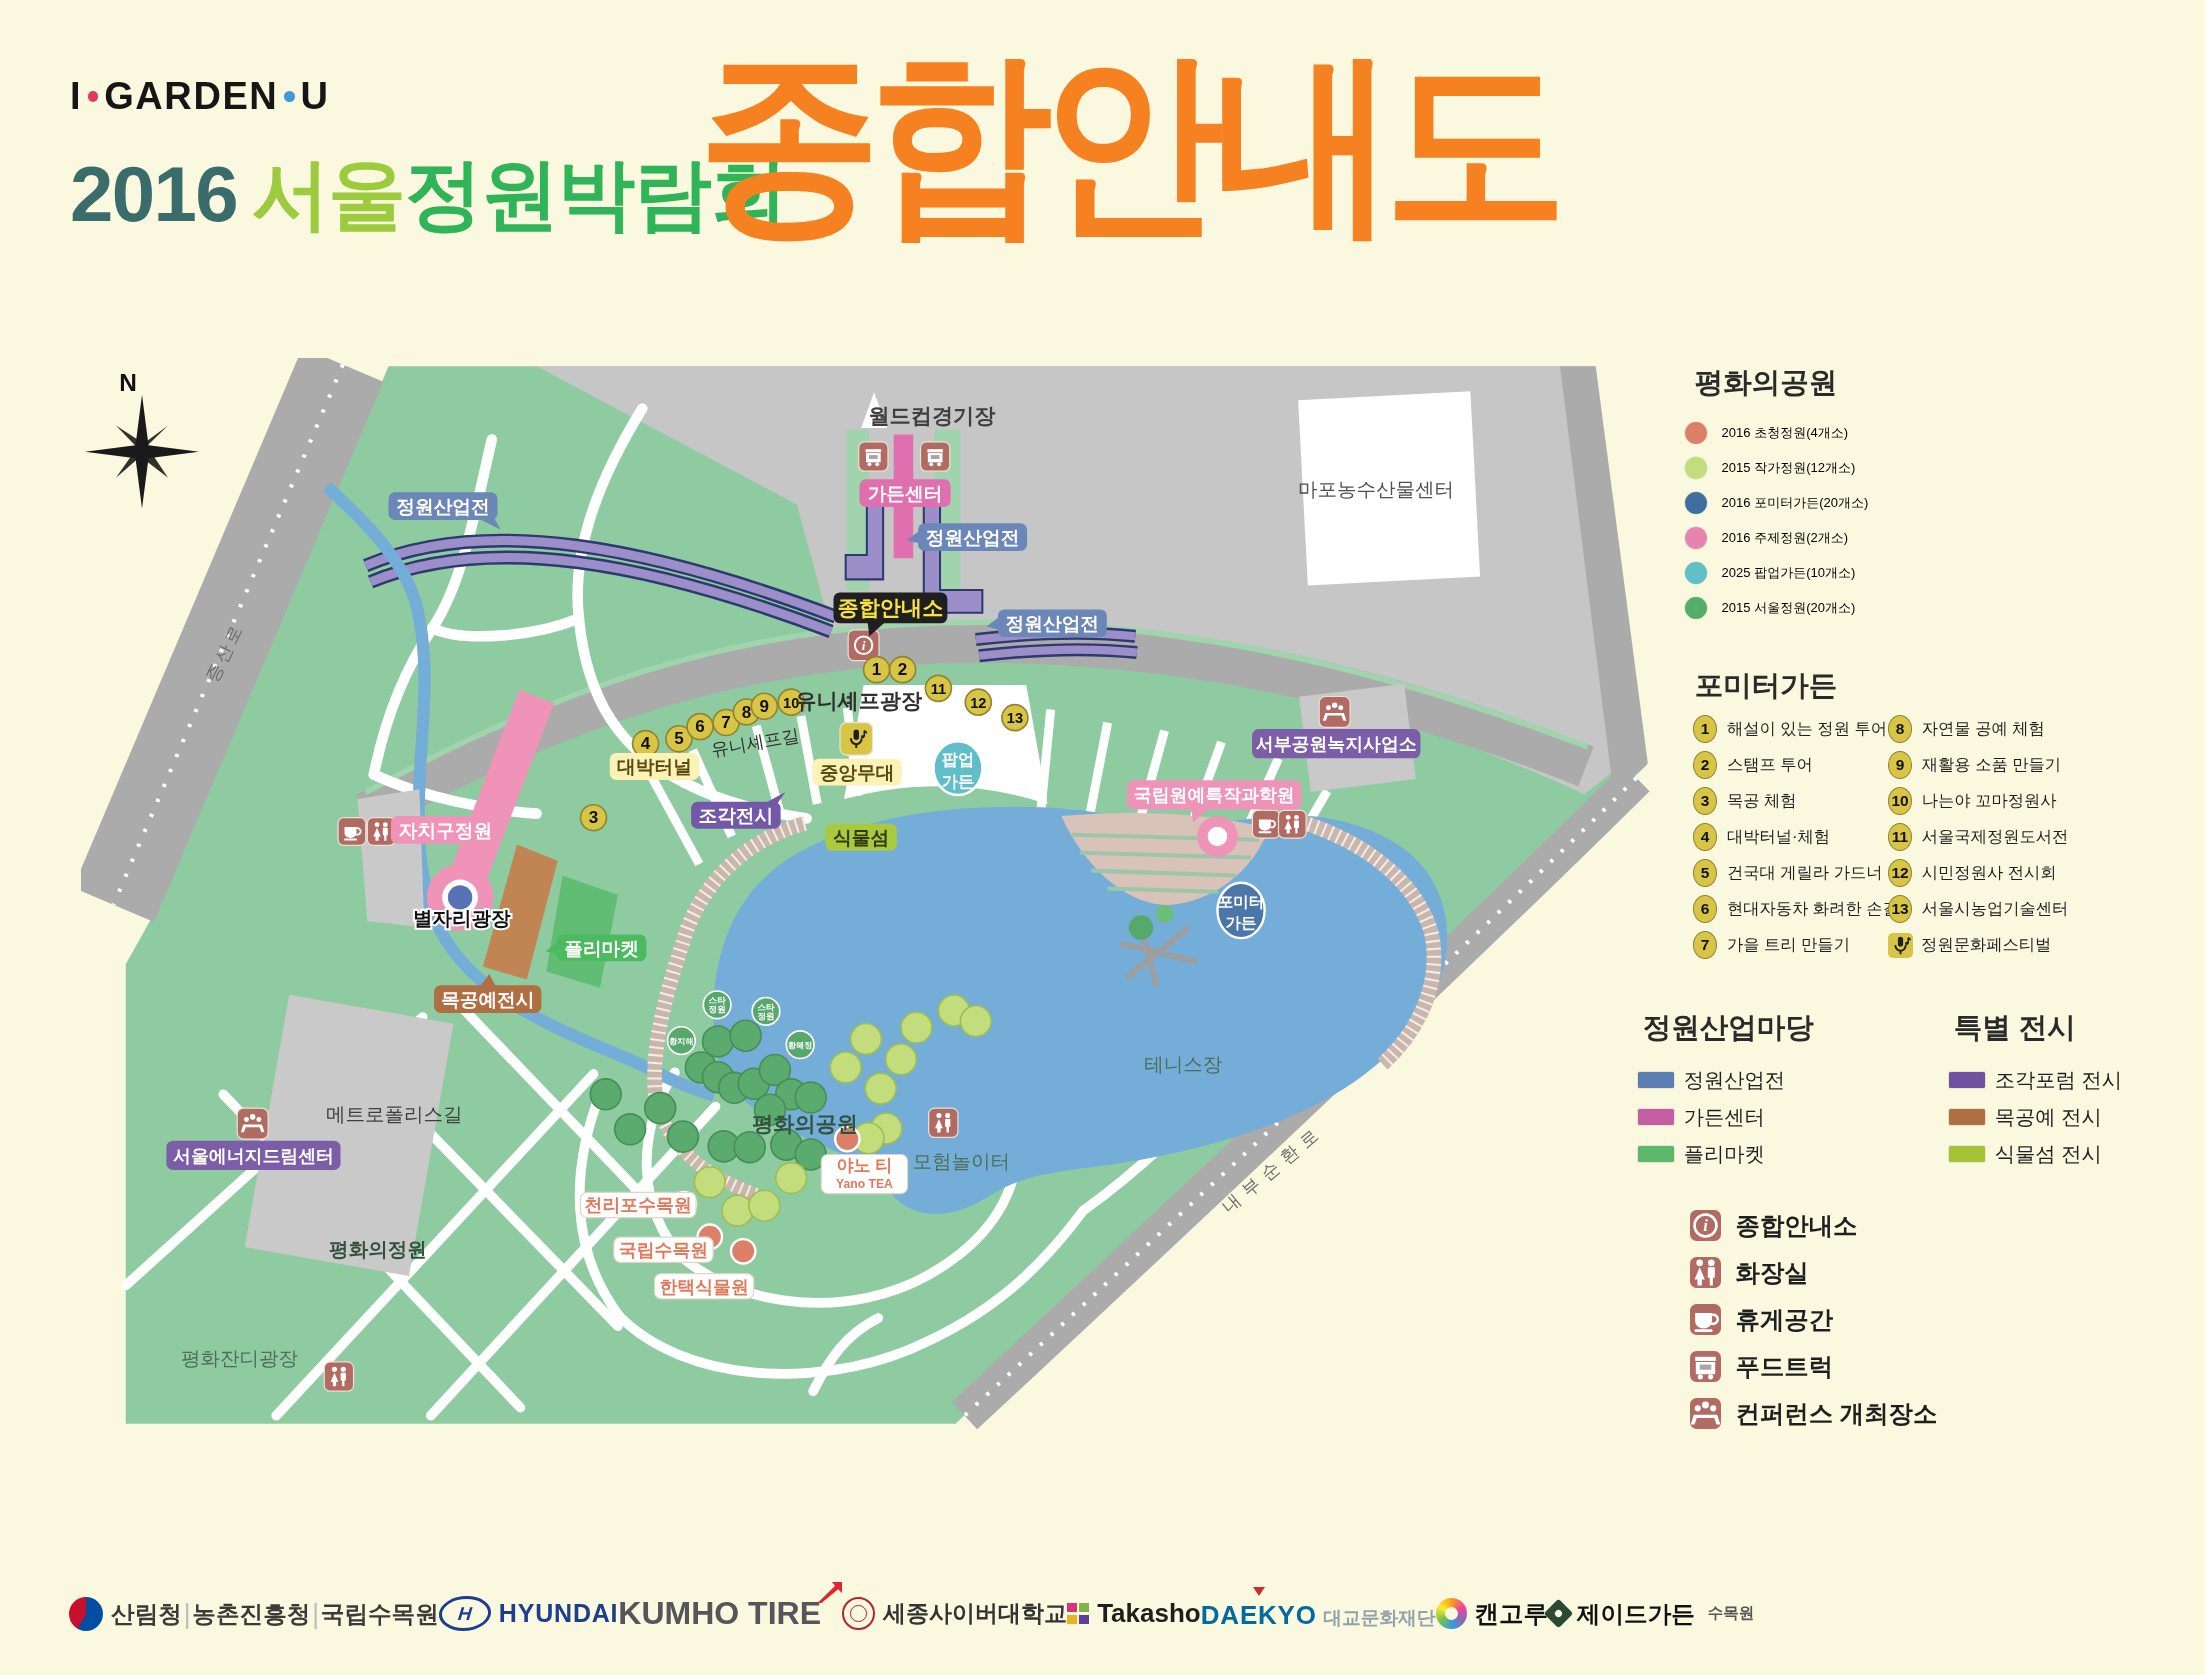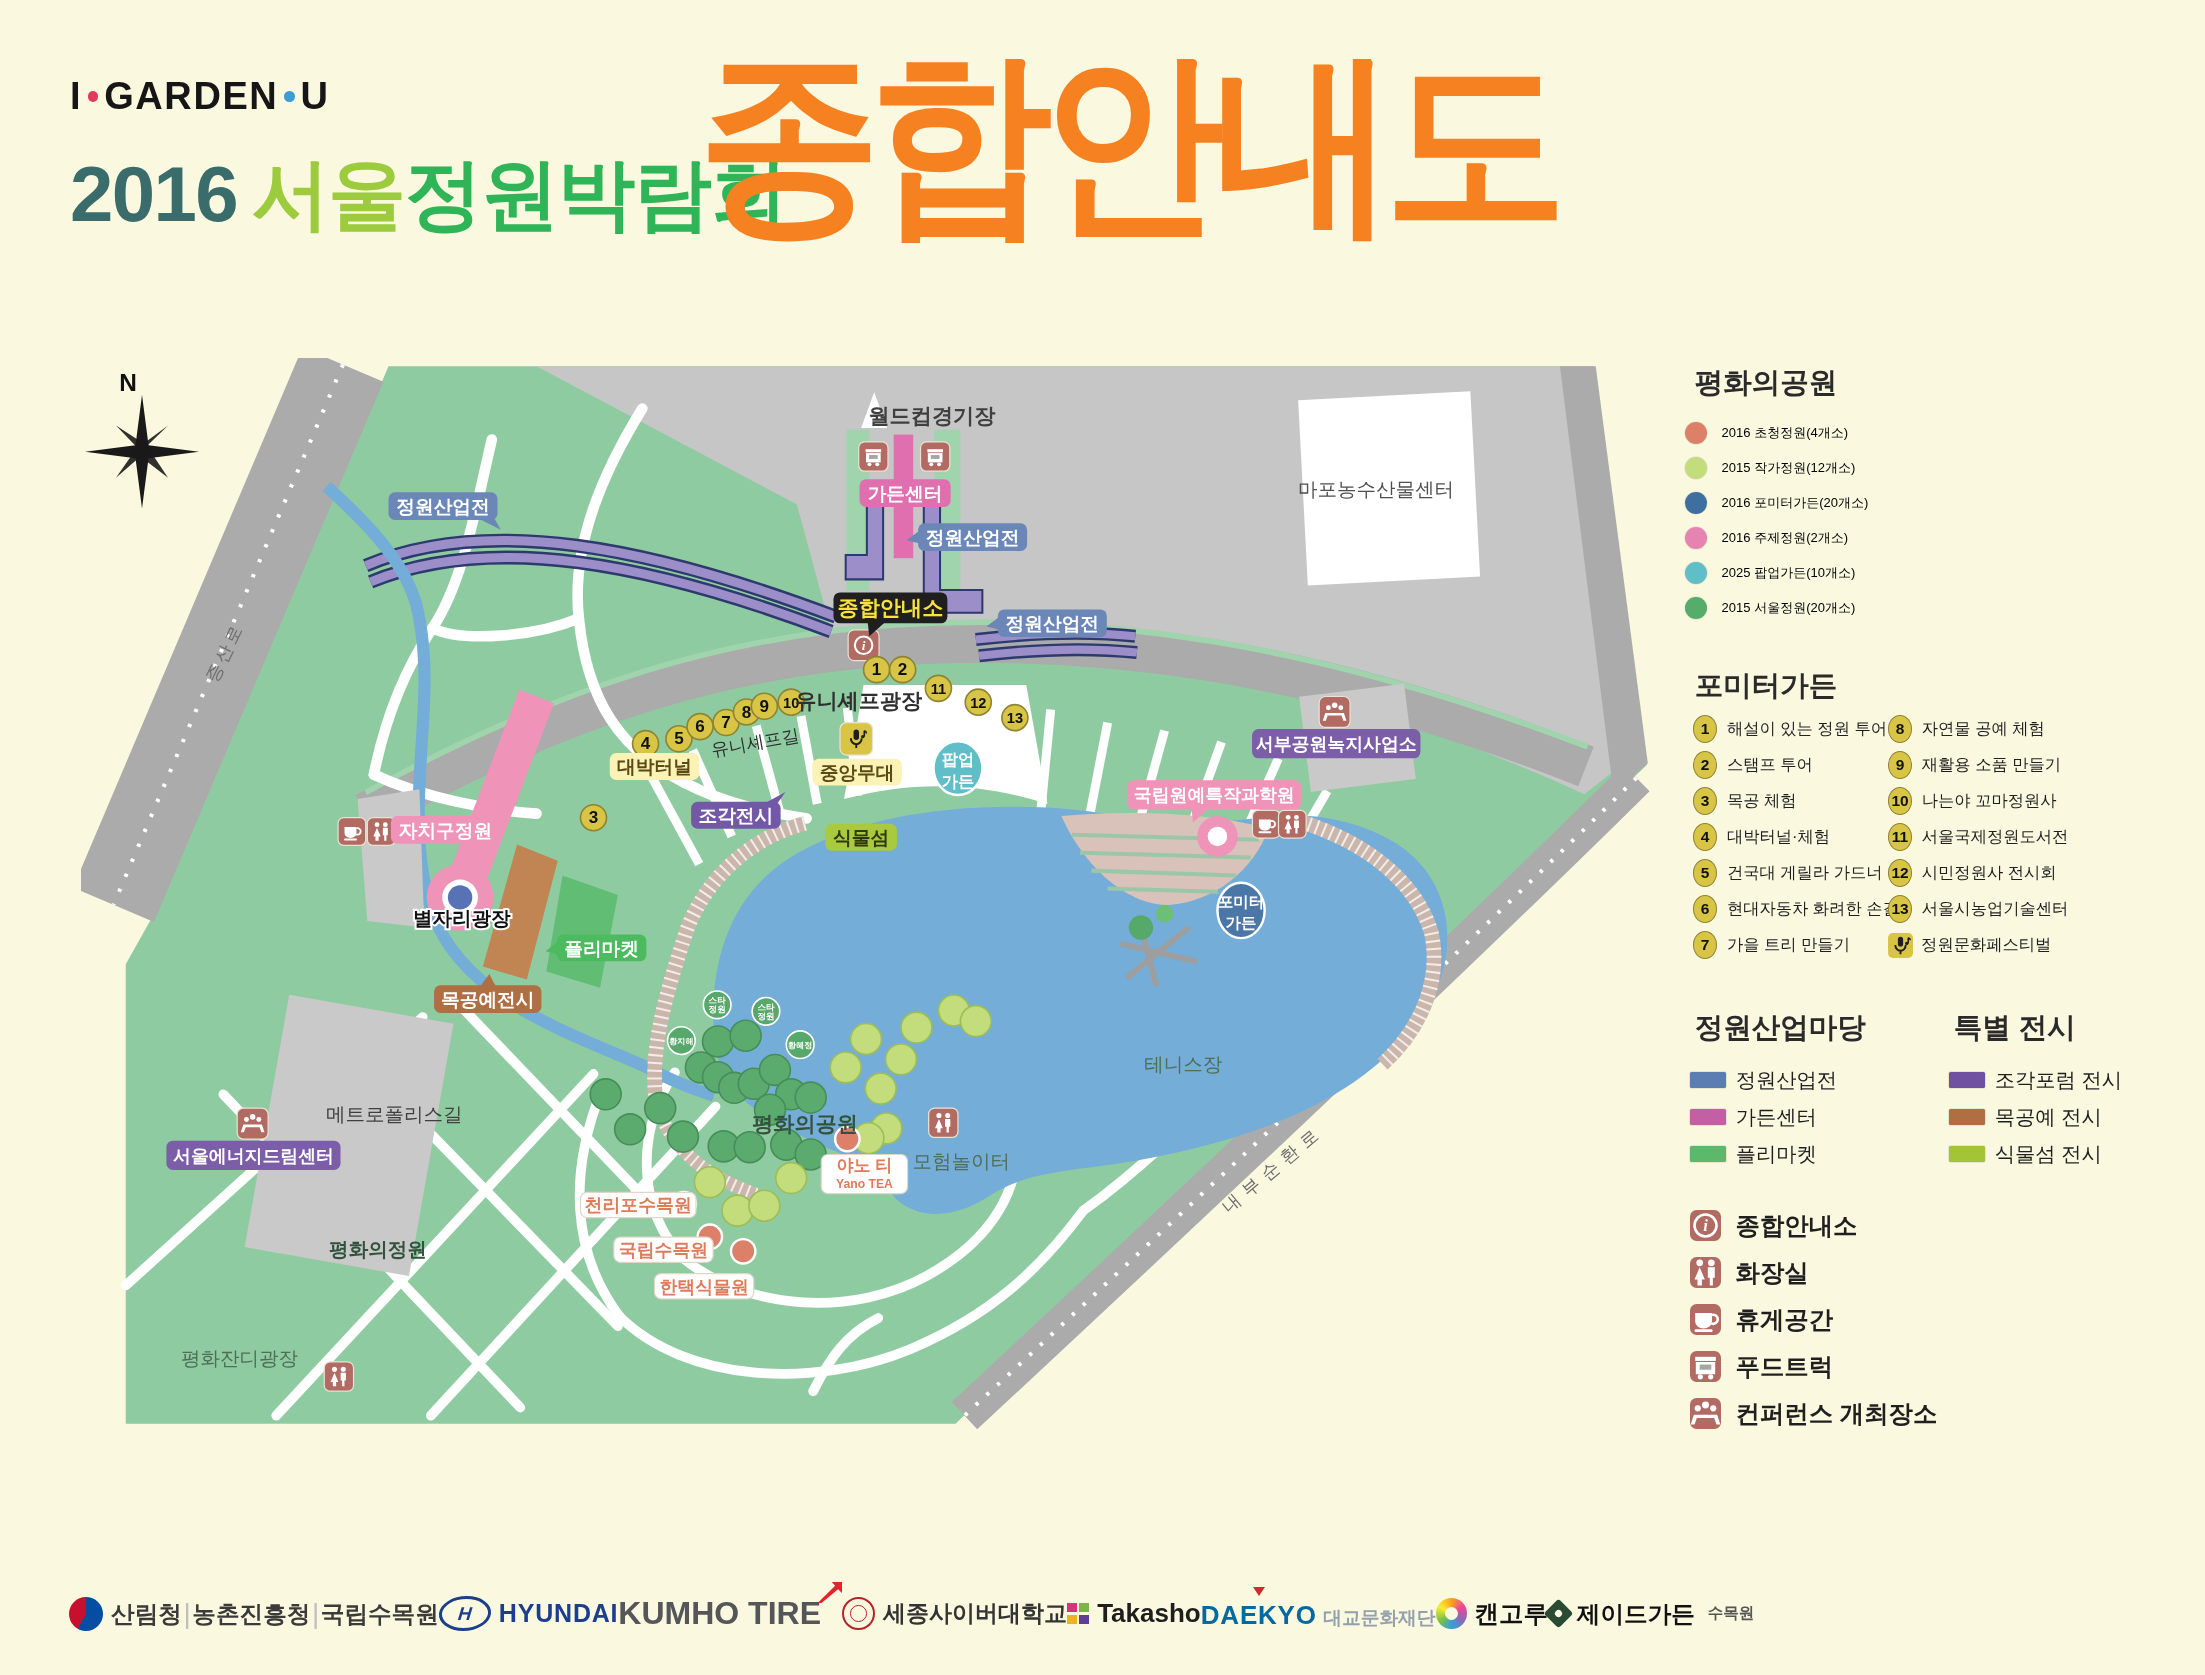--- a/index.html
+++ b/index.html
@@ -25,21 +25,21 @@
   .ex-label{font-size:13px;color:#000000;}
   #legend-experience{position:absolute;left:1685px;top:667px;width:504px;}
   .xp-col{position:absolute;top:44px;}
   .xp-col.c1{left:8.1px;} .xp-col.c2{left:203px;}
   .xp-row{display:flex;align-items:center;height:36px;}
   .xp-num{width:22px;height:26px;border-radius:50%;background:#D9C545;border:1.6px solid #8F8433;
           color:#111;font-size:15.5px;font-weight:700;display:flex;align-items:center;justify-content:center;
           margin-right:9.8px;flex:0 0 auto;}
   .xp-label{font-size:16.3px;color:#1F1F1F;white-space:nowrap;}
   .mic-tile{width:25px;height:25px;border-radius:4.9px;background:#D9C545;margin-right:8.1px;flex:0 0 auto;}
-  #legend-industry{position:absolute;left:1685px;top:1009px;width:260px;}
+  #legend-industry{position:absolute;left:1633px;top:1009px;width:260px;}
   #legend-special{position:absolute;left:1944px;top:1009px;width:260px;}
   .bar-row{display:flex;align-items:center;height:37px;}
   .bar-chip{width:36px;height:16.3px;margin:0 9.8px 0 4.9px;border-radius:1.6px;box-shadow:0 0 0 0.8px rgba(0,0,0,.1);flex:0 0 auto;}
   .bar-label{font-size:20.3px;color:#1F1F1F;white-space:nowrap;}
   #legend-facilities{position:absolute;left:1685px;top:1202px;width:407px;}
   .fac-row{display:flex;align-items:center;height:47px;}
   .fac-tile{width:31px;height:31px;border-radius:6.5px;background:#B26B63;margin:0 14.6px 0 4.9px;flex:0 0 auto;}
   .fac-label{font-size:24.4px;font-weight:700;color:#1F1F1F;}
   
   #sponsors{position:absolute;left:69px;top:1576px;width:2082px;height:75px;display:flex;align-items:center;}

